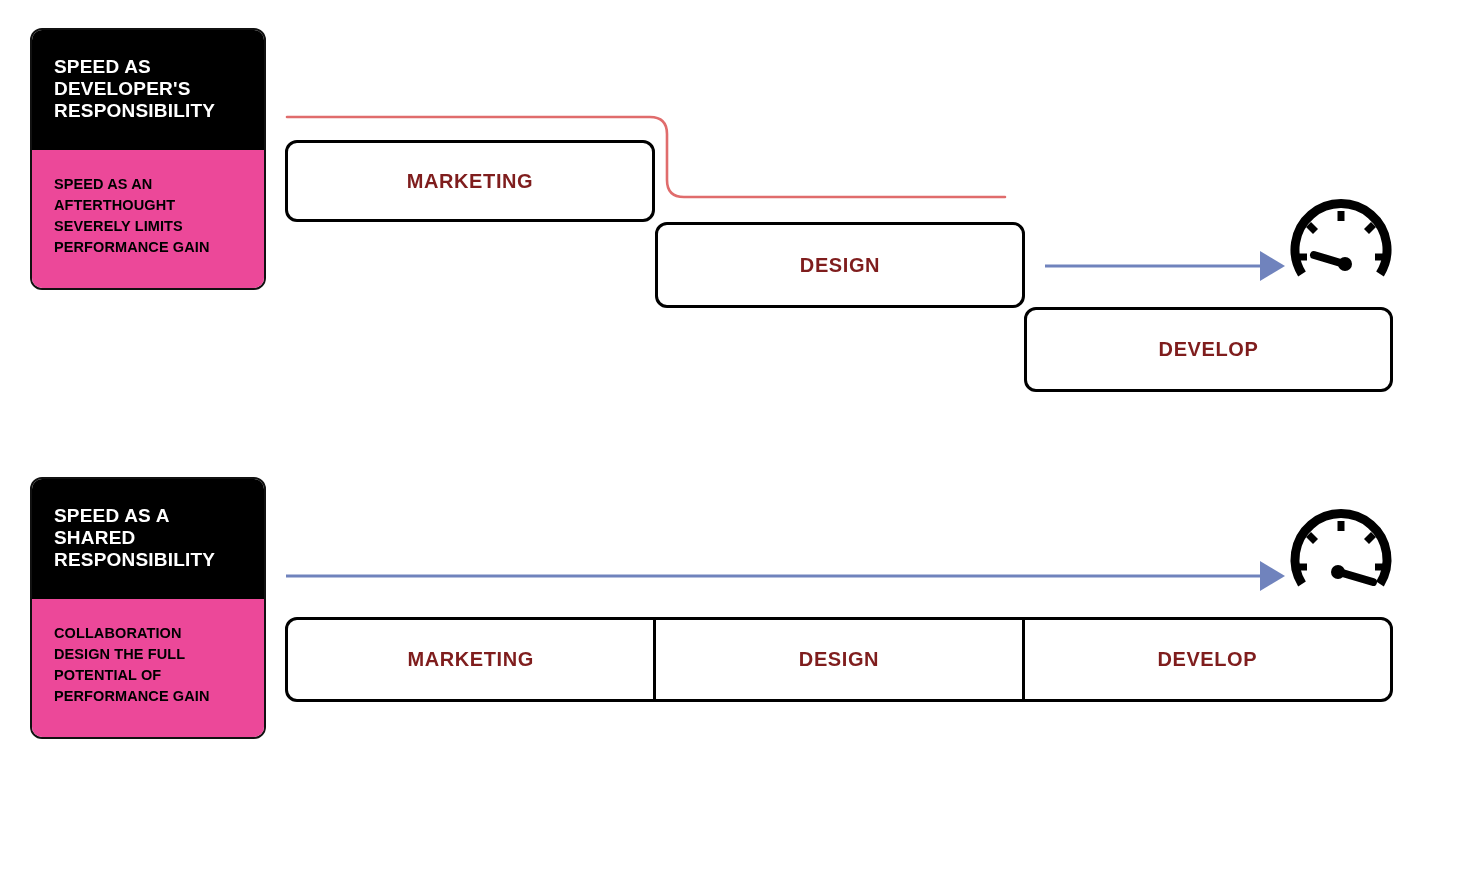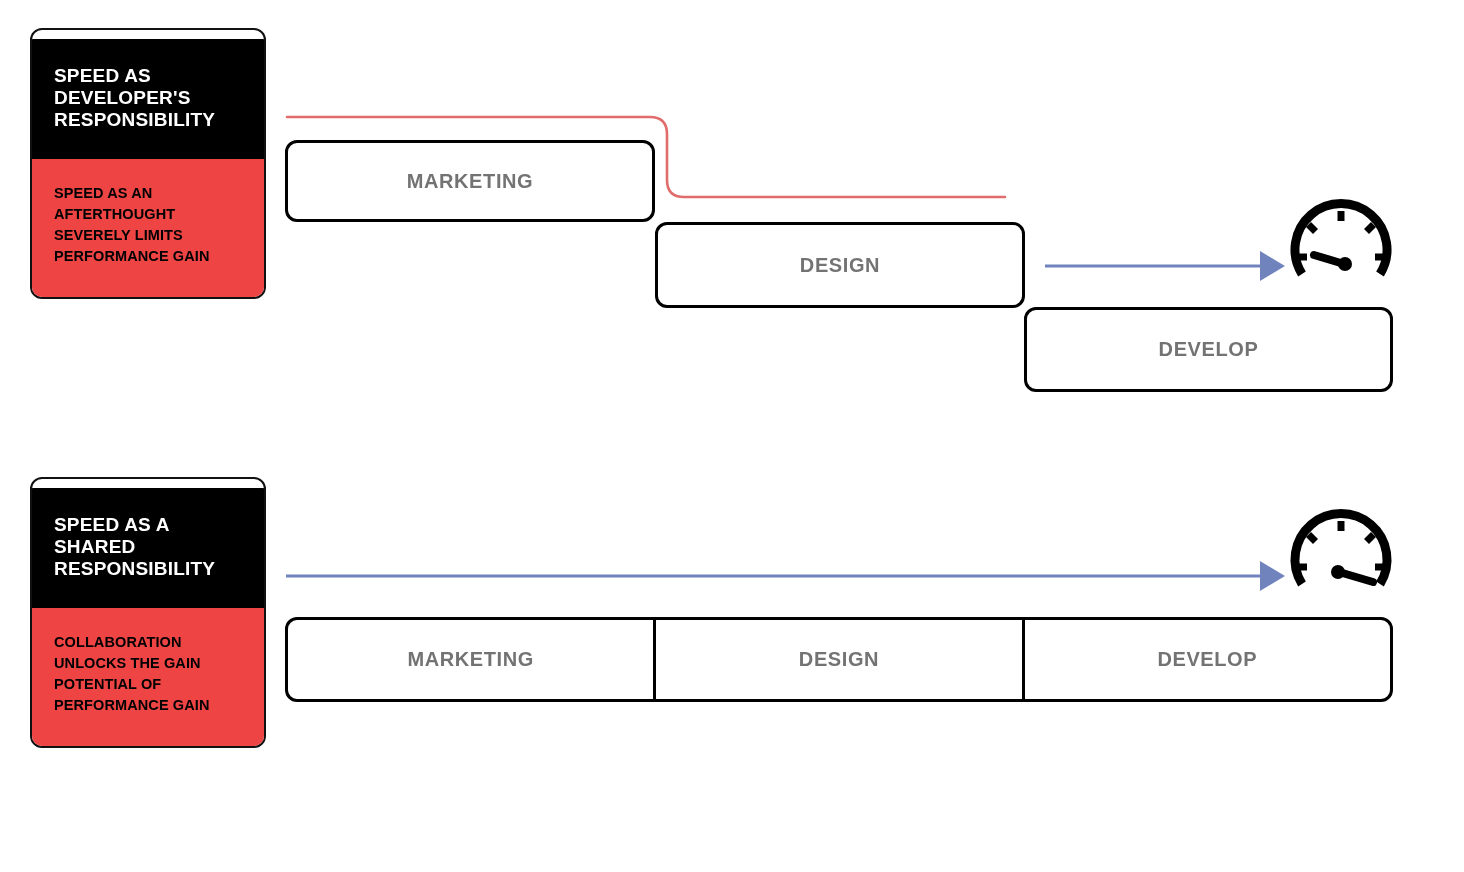--- a/index.html
+++ b/index.html
@@ -30,31 +30,30 @@
     border-radius: 12px;
     background: #ffffff;
     overflow: hidden;
     box-sizing: border-box;
   }
   .card-header {
     background: #000000;
     color: #ffffff;
     padding: 26px 22px 28px 22px;
     box-sizing: border-box;
-    margin-top: 9px;
   }
   .card-header-text {
     font-size: 19px;
     font-weight: bold;
     line-height: 1.16;
     letter-spacing: 0.2px;
     white-space: pre-line;
   }
   .card-body {
-    background: #ef4444;
+    background: #ec4899;
     color: #000000;
     padding: 24px 22px 30px 22px;
     box-sizing: border-box;
   }
   .card-body-text {
     font-size: 14.5px;
     font-weight: bold;
     line-height: 1.45;
     letter-spacing: 0.1px;
     white-space: pre-line;
@@ -72,21 +71,21 @@
     box-sizing: border-box;
     display: flex;
     align-items: center;
     justify-content: center;
     z-index: 5;
   }
   .stage-box-label {
     font-size: 20px;
     font-weight: bold;
     letter-spacing: 0.6px;
-    color: #737373;
+    color: #7f1d1d;
   }
 
   #box-marketing-top { left: 285px;  top: 140px; width: 370px; height: 82px; }
   #box-design-top    { left: 655px;  top: 222px; width: 370px; height: 86px; }
   #box-develop-top   { left: 1024px; top: 307px; width: 369px; height: 85px; }
 
   
   #joined-bar {
     position: absolute;
     left: 285px;
@@ -194,21 +193,21 @@
   </div>
 
   <div class="info-card" id="card-bot">
     <div class="card-header">
       <div class="card-header-text">SPEED AS A
 SHARED
 RESPONSIBILITY</div>
     </div>
     <div class="card-body">
       <div class="card-body-text">COLLABORATION
-UNLOCKS THE GAIN
+DESIGN THE FULL
 POTENTIAL OF
 PERFORMANCE GAIN</div>
     </div>
   </div>
 
   <div id="joined-bar">
     <div class="joined-seg">
       <span class="stage-box-label">MARKETING</span>
     </div>
     <div class="joined-seg">

